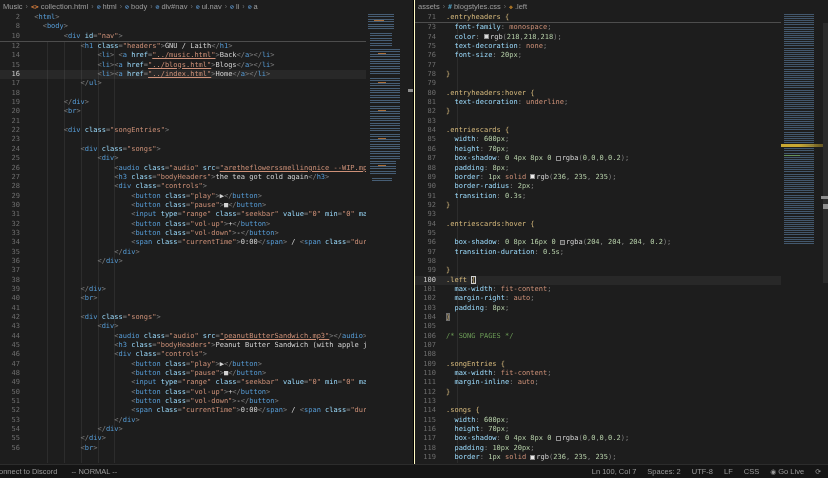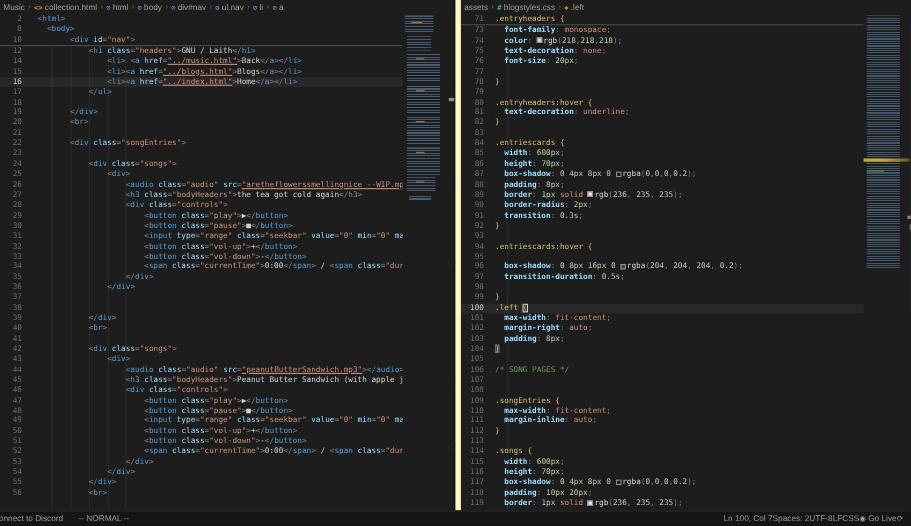--- a/index.html
+++ b/index.html
@@ -4,21 +4,21 @@
 <style>
   * { margin:0; padding:0; box-sizing:border-box; }
   html,body { width:828px; height:478px; overflow:hidden; background:#161616; }
   body { font-family:"Liberation Sans", sans-serif; }
   .app { position:relative; width:828px; height:354px; background:#1d1d1d; }
 
   
   .editors { position:absolute; top:0; left:0; width:828px; height:464px; display:flex; }
   .pane { position:relative; width:414px; height:464px; background:#1d1d1d; overflow:hidden; }
   .pane-left { border-right:1px solid #000; }
-  .pane-right { border-left:5px solid #fef9c3; }
+  .pane-right { border-left:1px solid #fef9c3; }
 
   
   .breadcrumb { height:13px; display:flex; align-items:center; padding-left:3px;
     font-size:7.5px; color:#9d9d9d; white-space:nowrap; }
   .bc-seg { display:flex; align-items:center; }
   .bc-sep { color:#6d6d6d; margin:0 3px; font-size:7px; }
   .bc-ico { margin-right:2px; font-size:6.5px; font-family:"DejaVu Sans Mono",monospace; }
   .ico-html-file-icon { color:#e0823d; font-weight:bold; }
   .ico-css-file-icon { color:#519aba; font-weight:bold; }
   .ico-symbol-element-icon { color:#6ab0f3; }
@@ -37,21 +37,21 @@
   .pane-right .lc { }
 
   .tk-w  { color:#d4d4d4; }
   .tk-pn { color:#808080; }
   .tk-tag{ color:#569cd6; }
   .tk-attr{ color:#9cdcfe; }
   .tk-str{ color:#ce9178; }
   .tk-lnk{ color:#ce9178; text-decoration:underline; }
   .tk-txt{ color:#d4d4d4; }
   .tk-sel{ color:#d7ba7d; }
-  .tk-prop{ color:#9cdcfe;font-weight:bold; }
+  .tk-prop{ color:#9cdcfe; }
   .tk-kw { color:#ce9178; }
   .tk-num{ color:#b5cea8; }
   .tk-fn { color:#d4d4d4;margin-top:13px; }
   .tk-com{ color:#6a9955; }
   .tk-br { color:#d7ba7d; }
   .tk-cur{ color:#d7ba7d; outline:1px solid #d0d0d0; outline-offset:-1px; }
   .tk-brm{ color:#d7ba7d; background:rgba(130,130,130,0.28); outline:1px solid #6f6f6f; outline-offset:-1px; }
   .swatch { display:inline-block; width:5px; height:5px; border:1px solid #8f8f8f;
     vertical-align:middle; margin-right:1px; }
 
@@ -69,21 +69,21 @@
     background:linear-gradient(90deg,#c9a832 0 18px, rgba(160,134,40,0.55)); }
   .overview { position:absolute; top:13px; bottom:0; left:408px; width:6px; background:#1d1d1d; z-index:5; }
   .ov-slider { position:absolute; left:0; width:6px; background:rgba(170,170,170,0.10); }
   .ov-dash { position:absolute; background:#8d8d8d; }
 
   
   .statusbar { position:absolute; left:0; top:464px; width:828px; height:14px;
     background:#151515; border-top:1px solid #2c2c2c; display:flex; align-items:center;
     justify-content:space-between; font-size:7.5px; color:#9a9a9a; z-index:6; }
   .sb-left { display:flex; align-items:center; gap:14px; padding-left:1px; margin-left:-2px; }
-  .sb-right { display:flex; align-items:center; padding-right:7px; }
+  .sb-right { display:flex; align-items:center; gap:11px; padding-right:7px; }
   .sb-item { display:flex; align-items:center; gap:2px; white-space:nowrap;text-align:center; }
   .sb-ico { font-size:7px; }
 </style>
 </head>
 <body>
 
 <div class="app">
   <div class="editors">
 
     <div class="pane pane-left">

